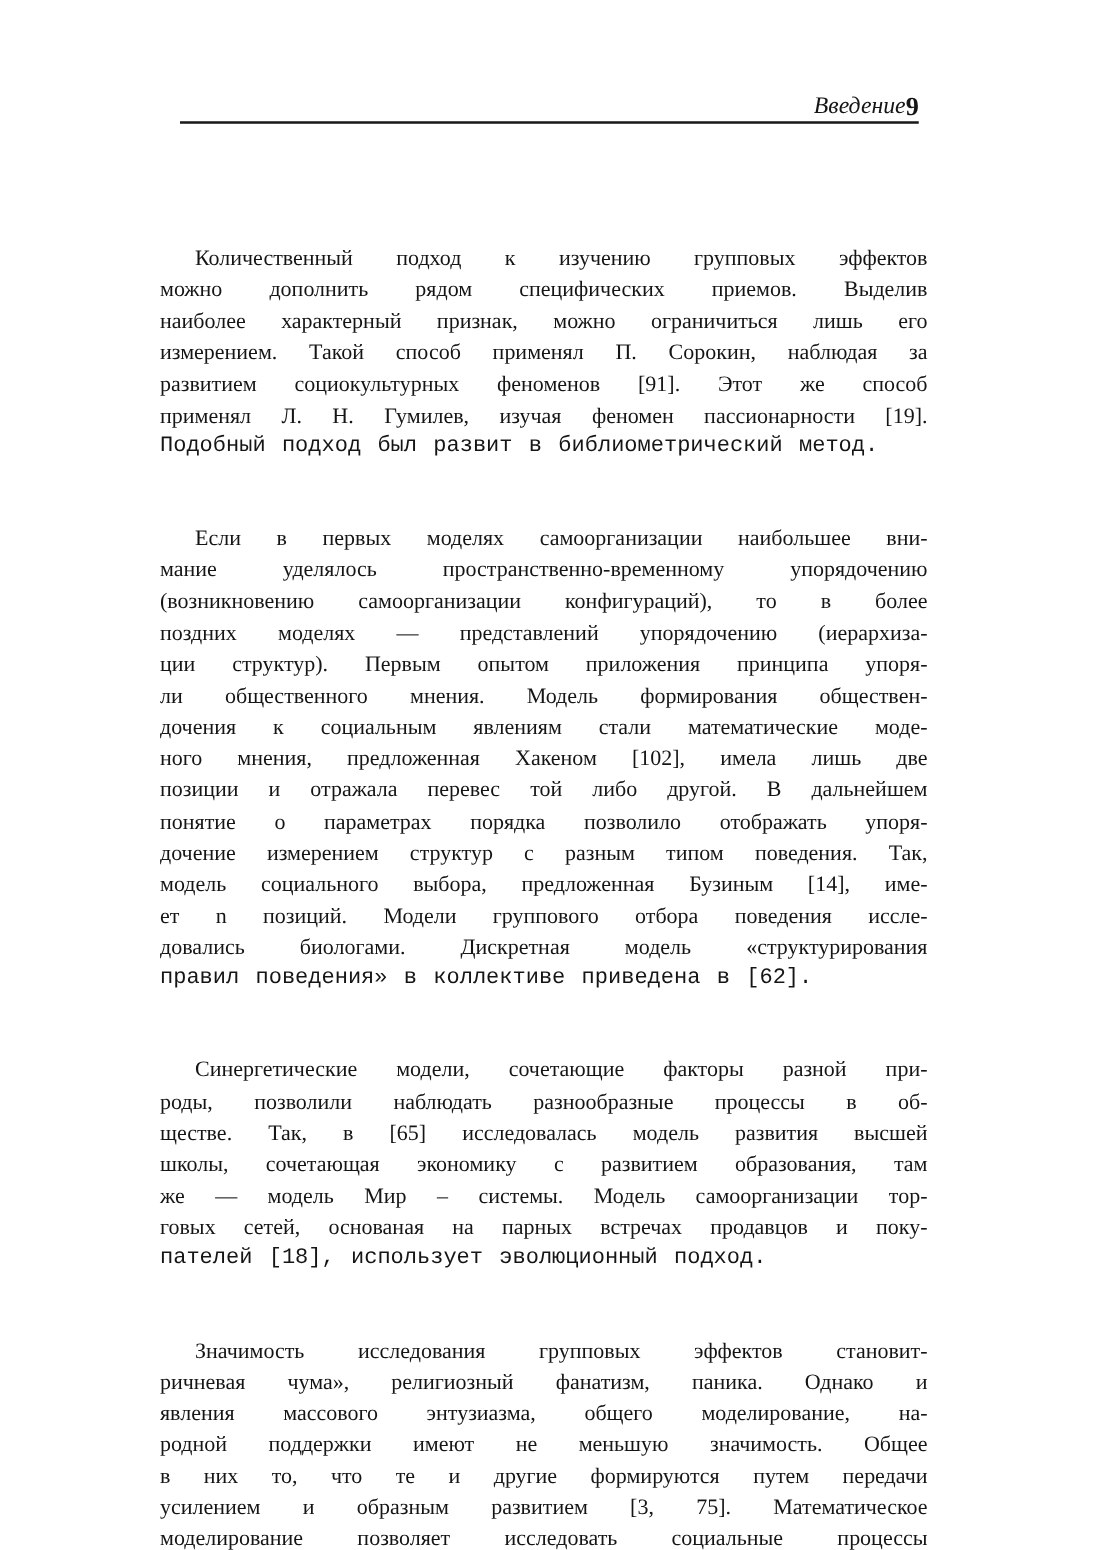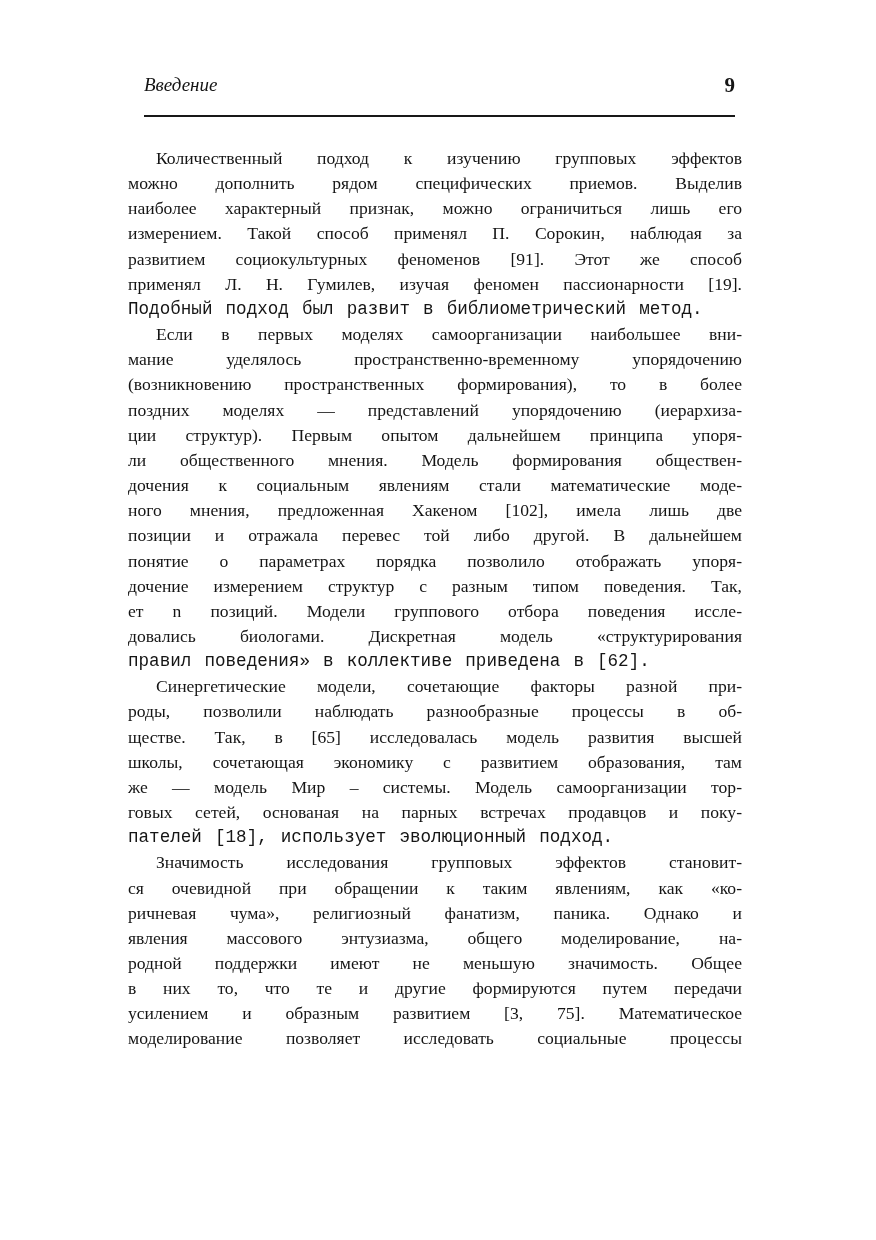--- a/index.html
+++ b/index.html
@@ -15,24 +15,24 @@
     overflow: hidden;
     font-family: "Liberation Serif", "DejaVu Serif", serif;
     color: #151515;
   }
   .page-header {
     position: absolute;
     left: 144px;
     width: 591px;
     top: 74px;
     display: flex;
-    justify-content: space-between;
+    justify-content: flex-end;
     align-items: flex-end;
     border-bottom: 2px solid #181818;
-    padding-bottom: 19px;
+    padding-bottom: 1px;
   }
   .running-title {
     font-style: italic;
     font-size: 19px;
     line-height: 22px;
   }
   .page-number {
     font-weight: bold;
     font-size: 21px;
     line-height: 22px;
@@ -49,20 +49,21 @@
   .line {
     font-size: 17.6px;
     line-height: 25.15px;
     text-align: justify;
     text-align-last: justify;
     word-spacing: 1px;
     white-space: normal;
   }
   .line.para-first {
     text-indent: 28px;
+    margin-top: 48px;
   }
   .line.para-last {
     text-align-last: left;
     word-spacing: 2.5px;
     font-family: Liberation Mono, monospace;
   }
 </style>
 </head>
 <body>
 
@@ -77,45 +78,45 @@
         <div class="line">можно дополнить рядом специфических приемов. Выделив</div>
         <div class="line">наиболее характерный признак, можно ограничиться лишь его</div>
         <div class="line">измерением. Такой способ применял П. Сорокин, наблюдая за</div>
         <div class="line">развитием социокультурных феноменов [91]. Этот же способ</div>
         <div class="line">применял Л. Н. Гумилев, изучая феномен пассионарности [19].</div>
         <div class="line para-last">Подобный подход был развит в библиометрический метод.</div>
       </div>
       <div class="paragraph">
         <div class="line para-first">Если в первых моделях самоорганизации наибольшее вни-</div>
         <div class="line">мание уделялось пространственно-временному упорядочению</div>
-        <div class="line">(возникновению пространственных формирования), то в более</div>
+        <div class="line">(возникновению самоорганизации конфигураций), то в более</div>
         <div class="line">поздних моделях — представлений упорядочению (иерархиза-</div>
-        <div class="line">ции структур). Первым опытом дальнейшем принципа упоря-</div>
+        <div class="line">ции структур). Первым опытом приложения принципа упоря-</div>
         <div class="line">ли общественного мнения. Модель формирования обществен-</div>
         <div class="line">дочения к социальным явлениям стали математические моде-</div>
         <div class="line">ного мнения, предложенная Хакеном [102], имела лишь две</div>
         <div class="line">позиции и отражала перевес той либо другой. В дальнейшем</div>
         <div class="line">понятие о параметрах порядка позволило отображать упоря-</div>
         <div class="line">дочение измерением структур с разным типом поведения. Так,</div>
+        <div class="line">модель социального выбора, предложенная Бузиным [14], име-</div>
         <div class="line">ет n позиций. Модели группового отбора поведения иссле-</div>
         <div class="line">довались биологами. Дискретная модель «структурирования</div>
         <div class="line para-last">правил поведения» в коллективе приведена в [62].</div>
       </div>
       <div class="paragraph">
         <div class="line para-first">Синергетические модели, сочетающие факторы разной при-</div>
         <div class="line">роды, позволили наблюдать разнообразные процессы в об-</div>
         <div class="line">ществе. Так, в [65] исследовалась модель развития высшей</div>
         <div class="line">школы, сочетающая экономику с развитием образования, там</div>
         <div class="line">же — модель Мир – системы. Модель самоорганизации тор-</div>
         <div class="line">говых сетей, основаная на парных встречах продавцов и поку-</div>
         <div class="line para-last">пателей [18], использует эволюционный подход.</div>
       </div>
       <div class="paragraph">
         <div class="line para-first">Значимость исследования групповых эффектов становит-</div>
-        <div class="line">ся очевидной при обращении к таким явлениям, как «ко-</div>
         <div class="line">ричневая чума», религиозный фанатизм, паника. Однако и</div>
         <div class="line">явления массового энтузиазма, общего моделирование, на-</div>
         <div class="line">родной поддержки имеют не меньшую значимость. Общее</div>
         <div class="line">в них то, что те и другие формируются путем передачи</div>
         <div class="line">усилением и образным развитием [3, 75]. Математическое</div>
         <div class="line">моделирование позволяет исследовать социальные процессы</div>
       </div>
     </div>
 </div>
 

